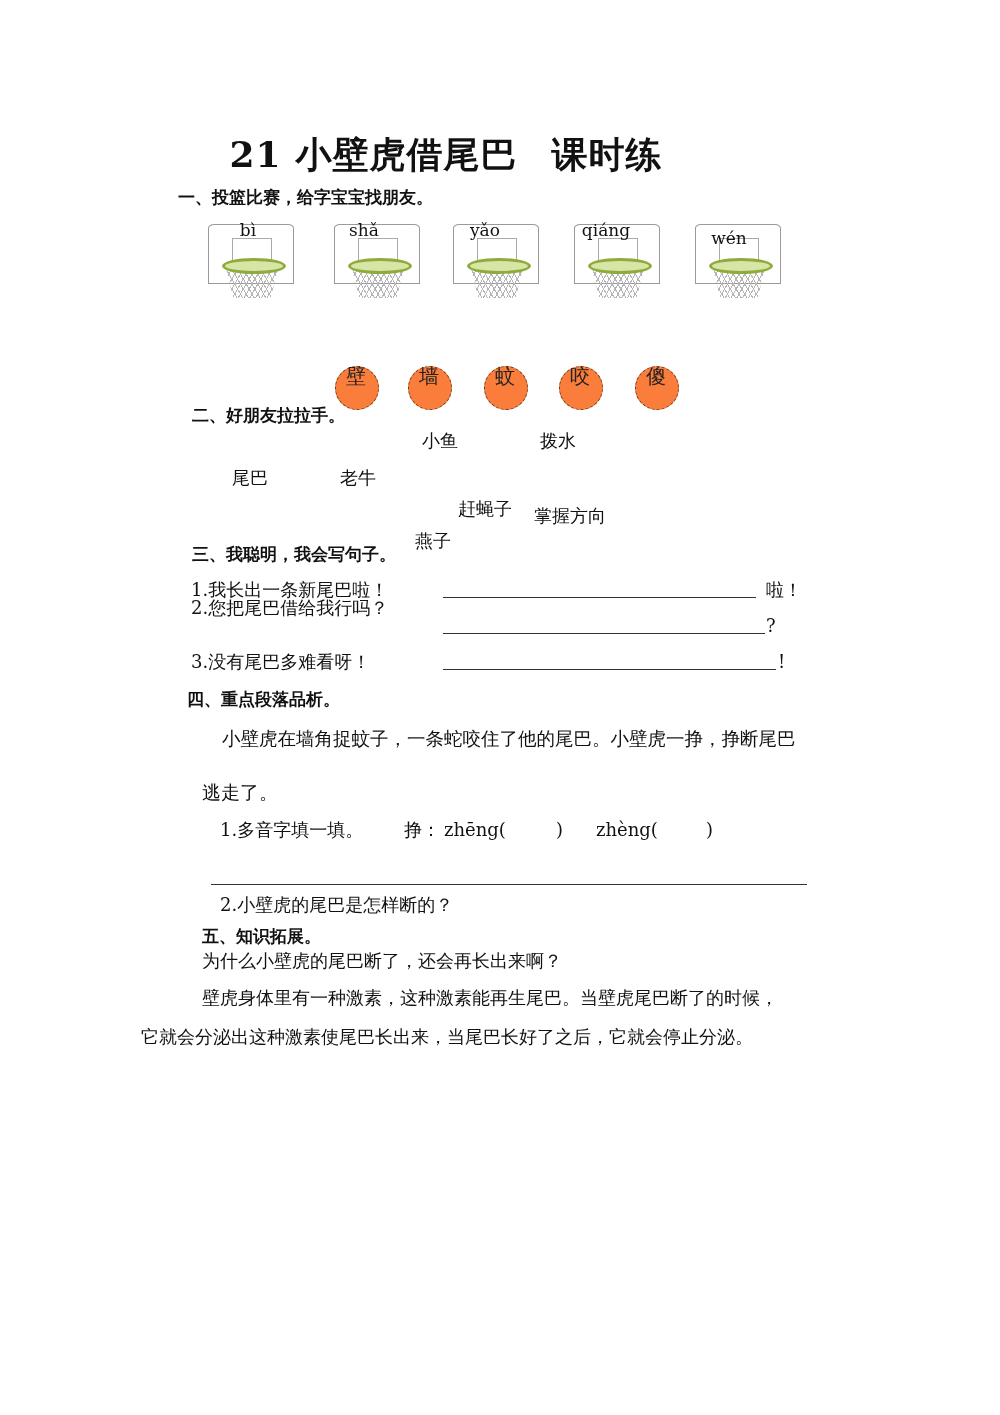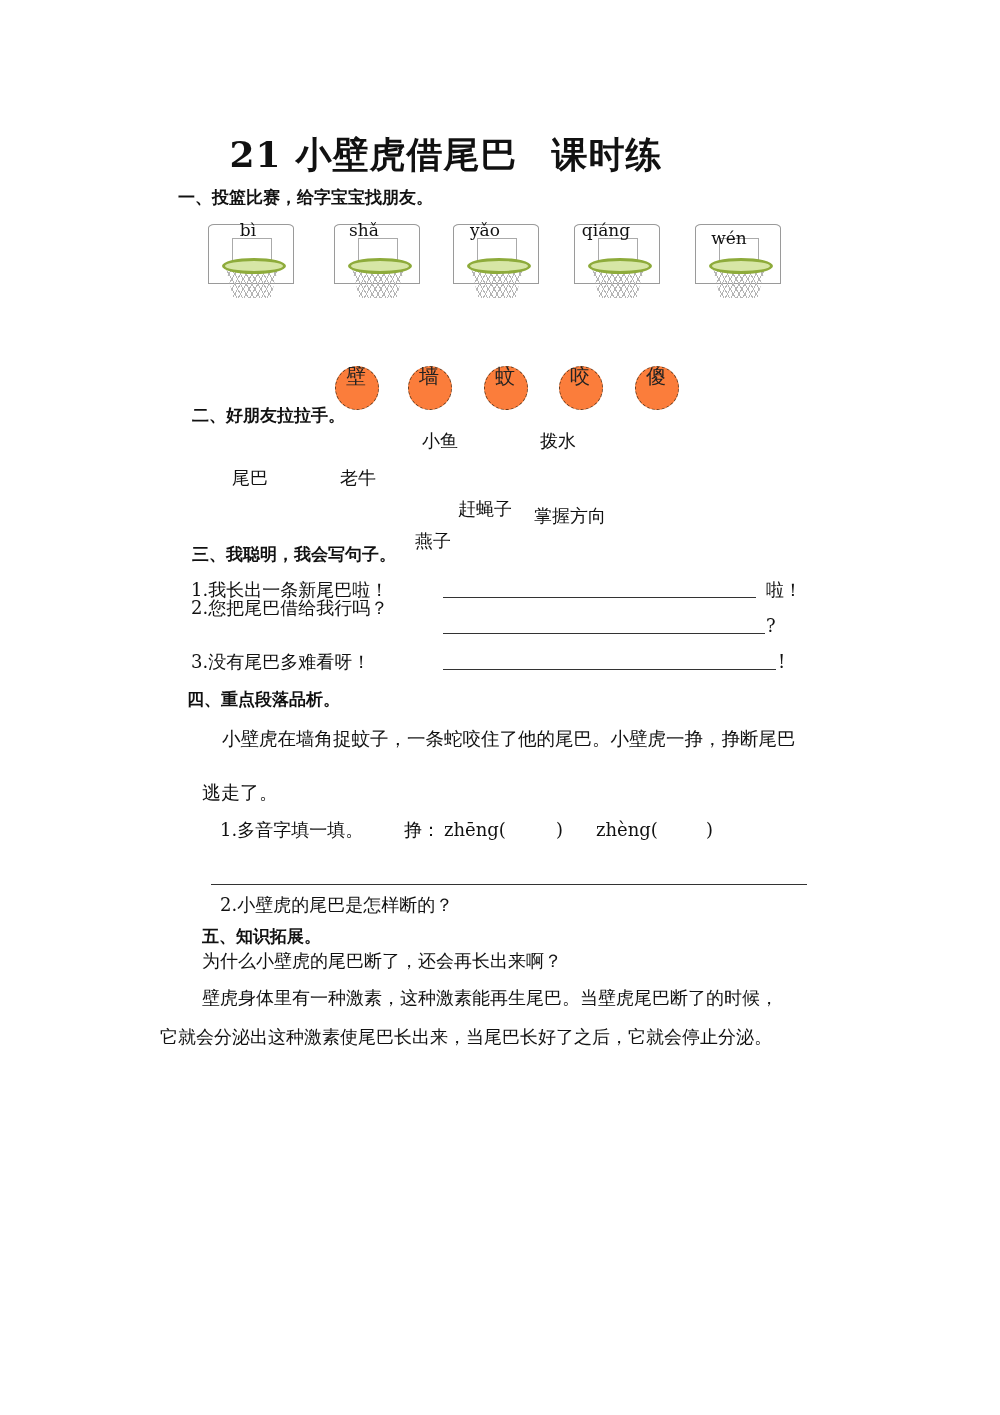--- a/index.html
+++ b/index.html
@@ -155,13 +155,13 @@
 <div class="abs body-text" style="left:556px; top:818px;">)</div>
 <div class="abs body-text" style="left:596px; top:818px;">zhèng(</div>
 <div class="abs body-text" style="left:706px; top:818px;">)</div>
 
 <div class="abs body-text" style="left:220px; top:845px;margin-top:48px;">2.小壁虎的尾巴是怎样断的？</div>
 <div class="line" style="left:211px; top:884px; width:596px;"></div>
 
 <div class="abs sec" style="left:202px; top:925px;">五、知识拓展。</div>
 <div class="abs body-text" style="left:202px; top:949px;">为什么小壁虎的尾巴断了，还会再长出来啊？</div>
 <div class="abs body-text" style="left:202px; top:986px;">壁虎身体里有一种激素，这种激素能再生尾巴。当壁虎尾巴断了的时候，</div>
-<div class="abs body-text" style="left:160px; top:1025px;text-align:center;">它就会分泌出这种激素使尾巴长出来，当尾巴长好了之后，它就会停止分泌。</div>
+<div class="abs body-text" style="left:141px; top:1025px;text-align:center;">它就会分泌出这种激素使尾巴长出来，当尾巴长好了之后，它就会停止分泌。</div>
 
 </body></html>

